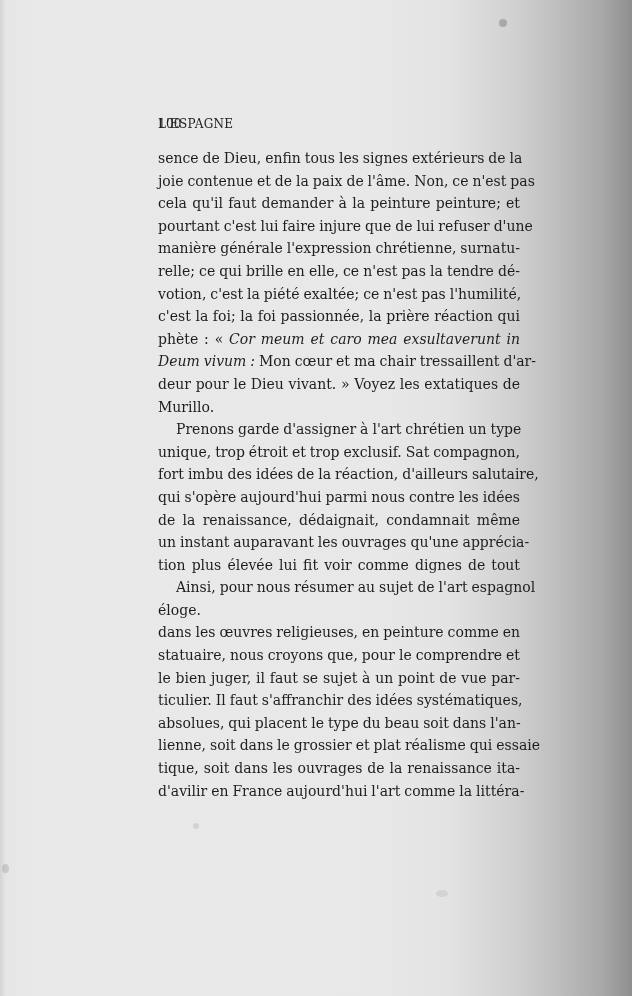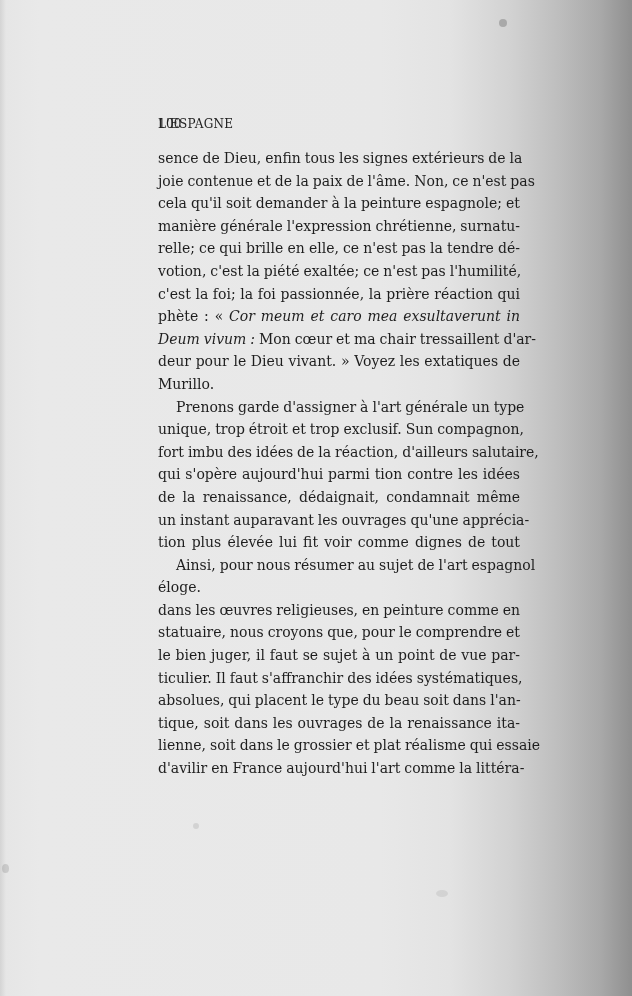--- a/index.html
+++ b/index.html
@@ -84,40 +84,41 @@
   <div class="spot" style="left:436px;top:890px;width:12px;height:7px;background:rgba(90,90,90,0.12);"></div>
 
   <div class="header">
     <span class="page-number">100</span>
     <span class="running-title">L'ESPAGNE</span>
   </div>
 
   <div class="body-text">
     <span class="line">sence de Dieu, enfin tous les signes extérieurs de la</span>
     <span class="line">joie contenue et de la paix de l'âme. Non, ce n'est pas</span>
-    <span class="line">cela qu'il soit demander à la peinture espagnole; et</span>
+    <span class="line">cela qu'il faut demander à la peinture peinture; et</span>
+    <span class="line">pourtant c'est lui faire injure que de lui refuser d'une</span>
     <span class="line">manière générale l'expression chrétienne, surnatu-</span>
     <span class="line">relle; ce qui brille en elle, ce n'est pas la tendre dé-</span>
     <span class="line">votion, c'est la piété exaltée; ce n'est pas l'humilité,</span>
     <span class="line">c'est la foi; la foi passionnée, la prière réaction qui</span>
     <span class="line"><span>phète : « </span><span class="it">Cor meum et caro mea exsultaverunt in</span><span></span></span>
     <span class="line"><span></span><span class="it">Deum vivum :</span><span> Mon cœur et ma chair tressaillent d'ar-</span></span>
     <span class="line">deur pour le Dieu vivant. » Voyez les extatiques de</span>
     <span class="line last">Murillo.</span>
-    <span class="line indent">Prenons garde d'assigner à l'art générale un type</span>
-    <span class="line">unique, trop étroit et trop exclusif. Sun compagnon,</span>
+    <span class="line indent">Prenons garde d'assigner à l'art chrétien un type</span>
+    <span class="line">unique, trop étroit et trop exclusif. Sat compagnon,</span>
     <span class="line">fort imbu des idées de la réaction, d'ailleurs salutaire,</span>
-    <span class="line">qui s'opère aujourd'hui parmi tion contre les idées</span>
+    <span class="line">qui s'opère aujourd'hui parmi nous contre les idées</span>
     <span class="line">de la renaissance, dédaignait, condamnait même</span>
     <span class="line">un instant auparavant les ouvrages qu'une apprécia-</span>
     <span class="line">tion plus élevée lui fit voir comme dignes de tout</span>
     <span class="line indent">Ainsi, pour nous résumer au sujet de l'art espagnol</span>
     <span class="line last">éloge.</span>
     <span class="line">dans les œuvres religieuses, en peinture comme en</span>
     <span class="line">statuaire, nous croyons que, pour le comprendre et</span>
     <span class="line">le bien juger, il faut se sujet à un point de vue par-</span>
     <span class="line">ticulier. Il faut s'affranchir des idées systématiques,</span>
     <span class="line">absolues, qui placent le type du beau soit dans l'an-</span>
+    <span class="line">lienne, soit dans le grossier et plat réalisme qui essaie</span>
     <span class="line">tique, soit dans les ouvrages de la renaissance ita-</span>
-    <span class="line">lienne, soit dans le grossier et plat réalisme qui essaie</span>
     <span class="line">d'avilir en France aujourd'hui l'art comme la littéra-</span>
   </div>
 </div>
 
 </body></html>

